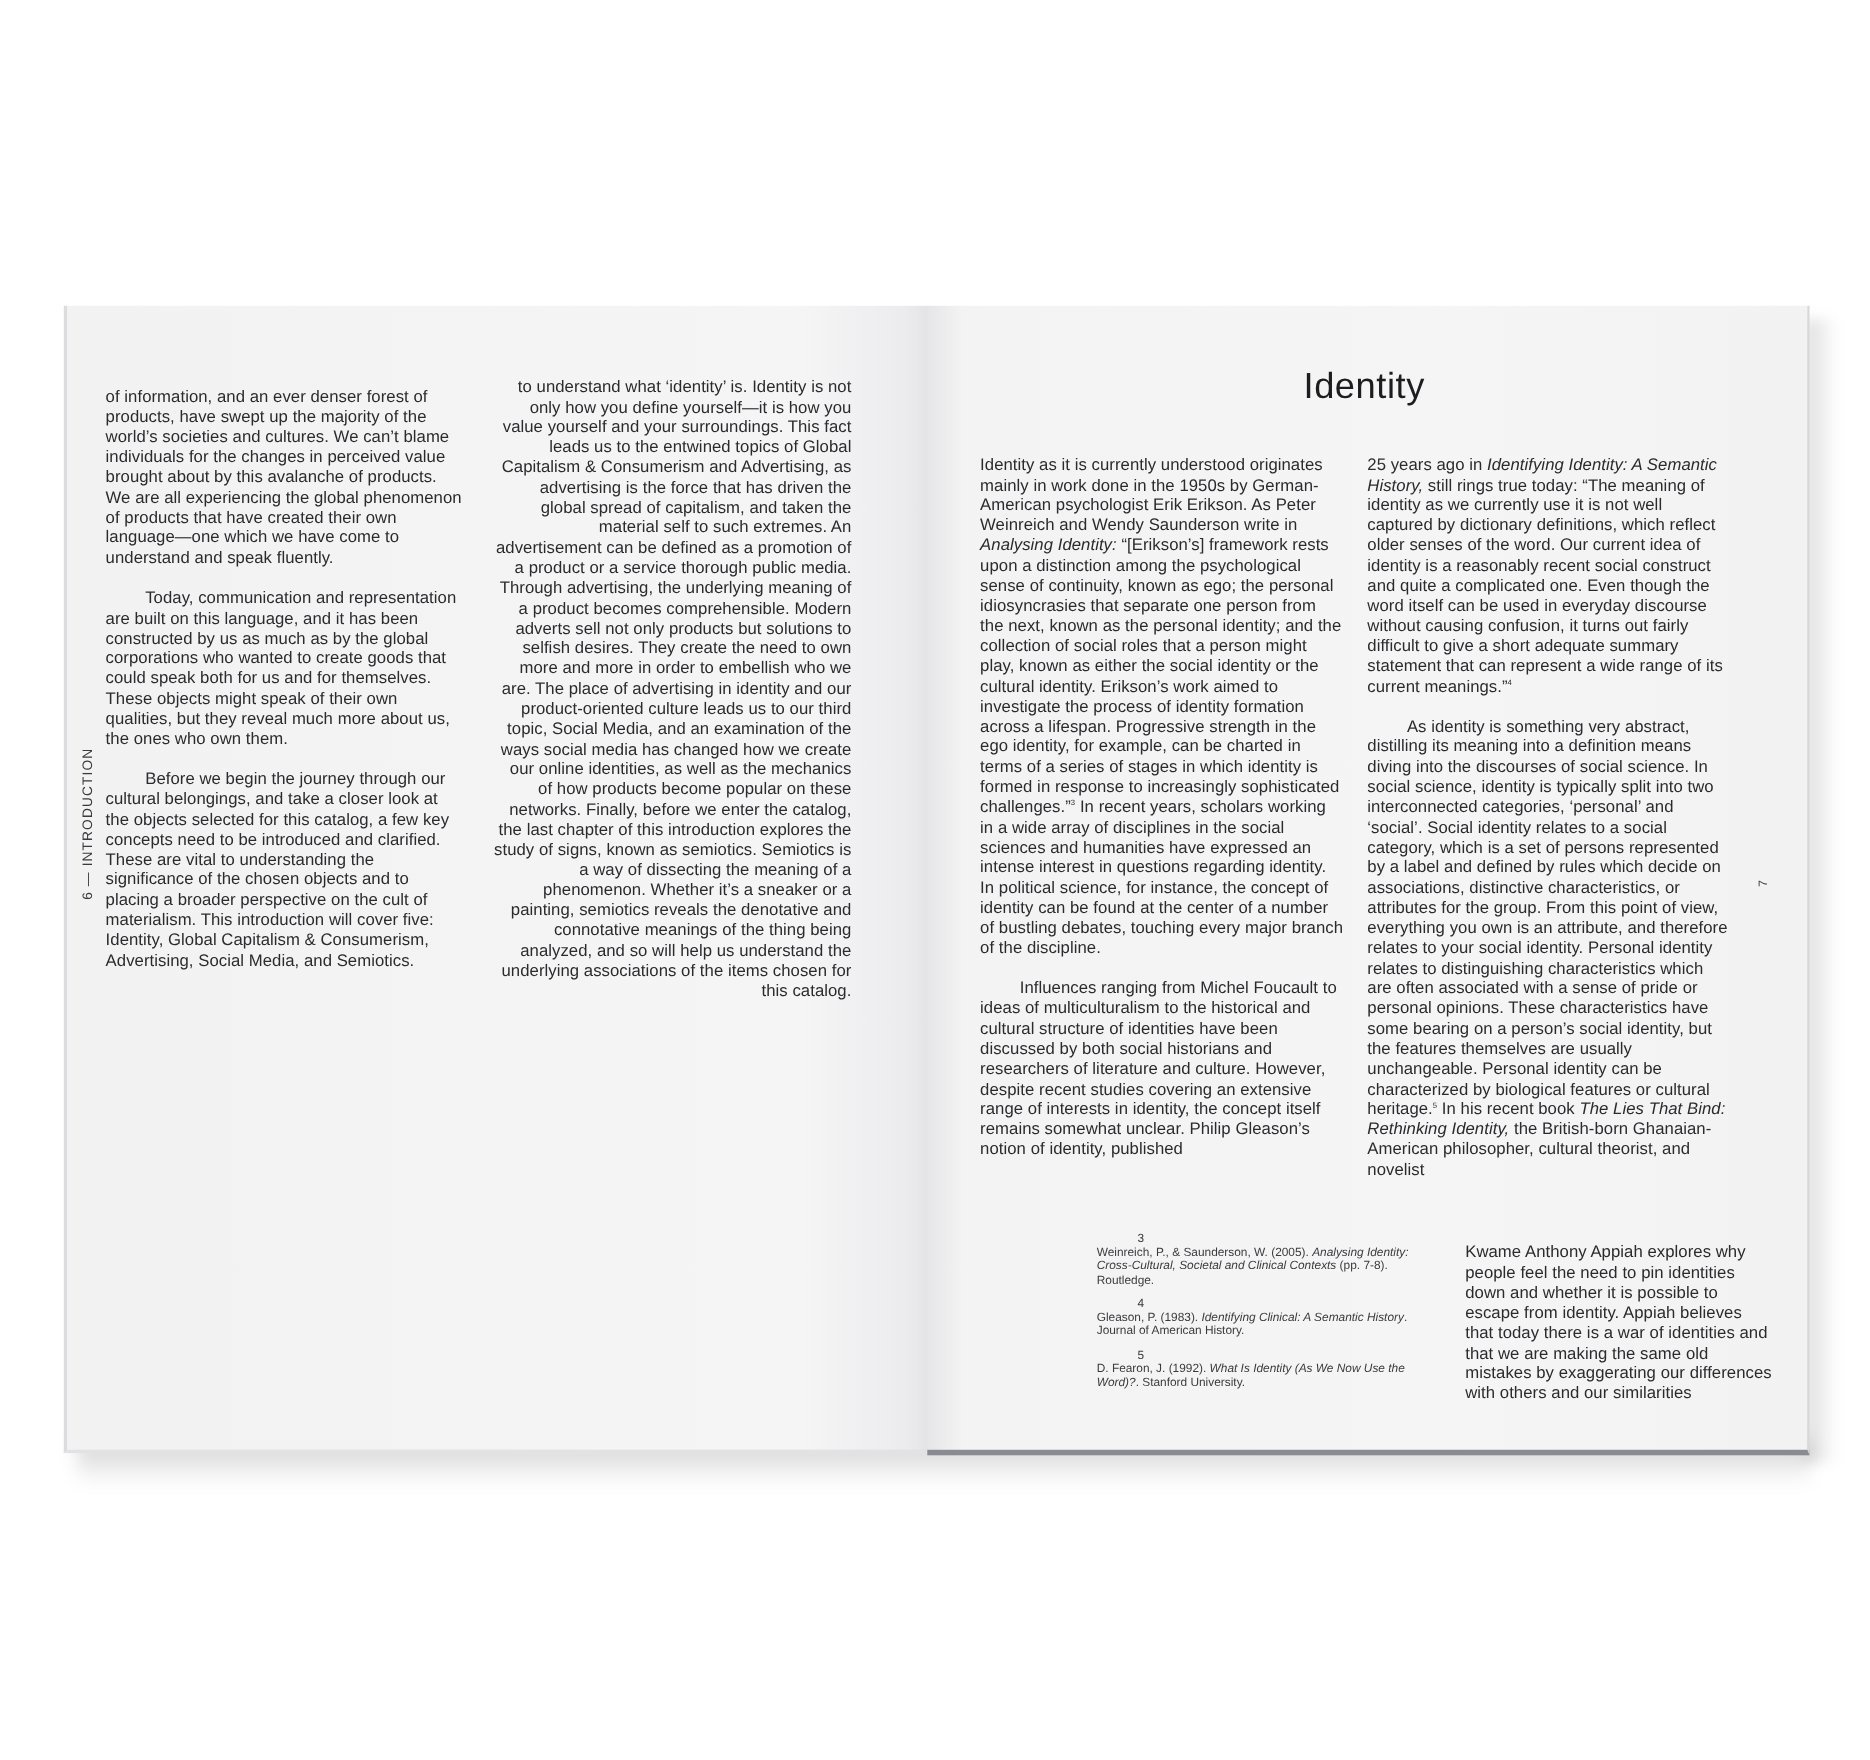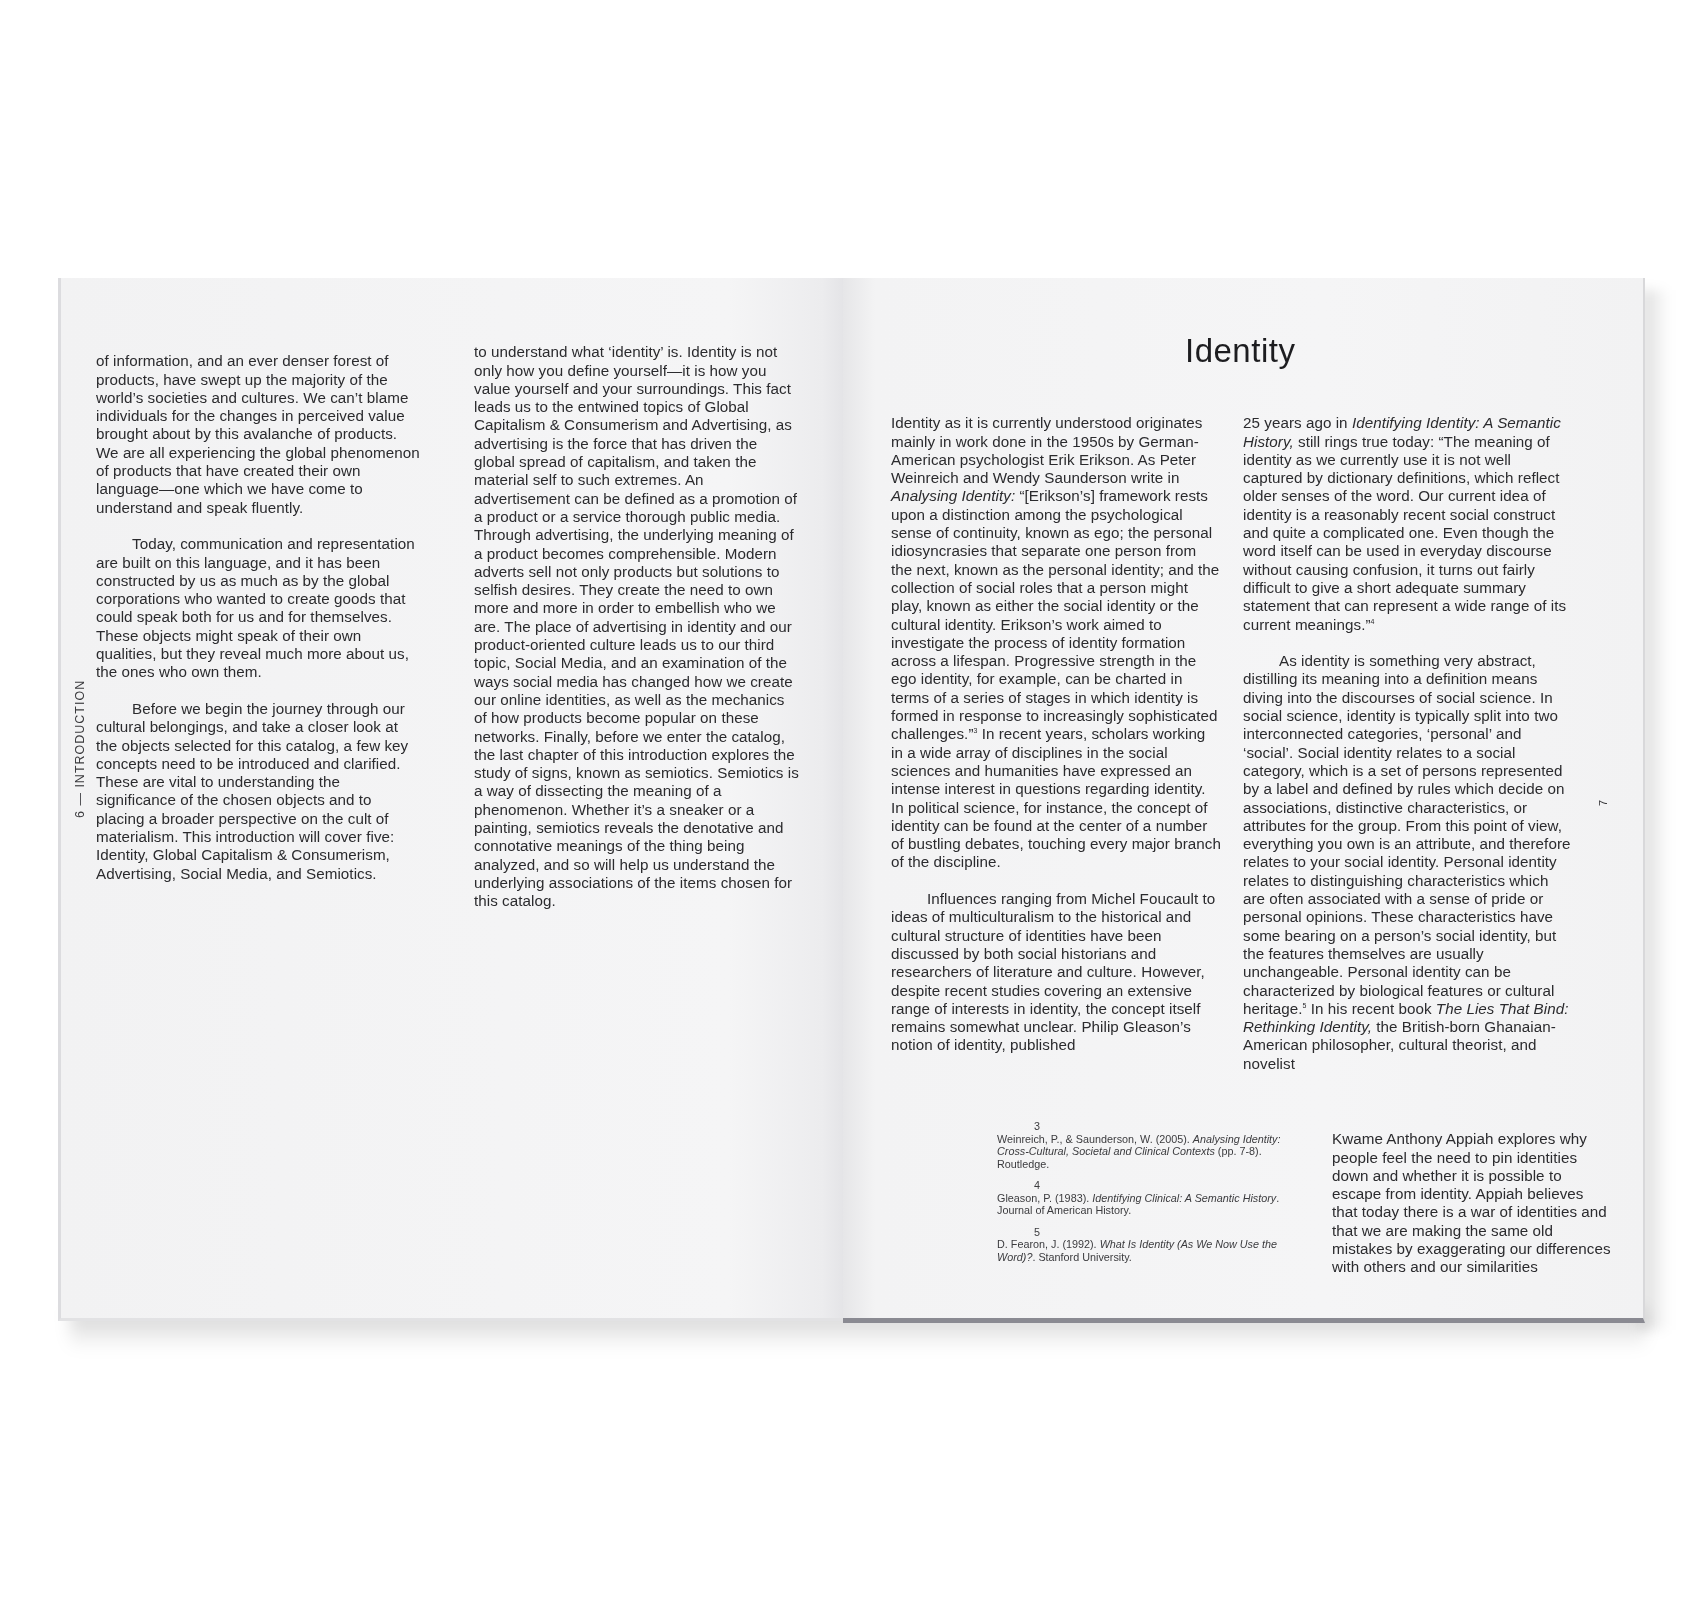--- a/index.html
+++ b/index.html
@@ -117,21 +117,21 @@
 
   <div class="page page-right"></div>
 </div>
 
 <div class="col" style="left:96px; top:334px; width:325px;">
   <p>of information, and an ever denser forest of products, have swept up the majority of the world’s societies and cultures. We can’t blame individuals for the changes in perceived value brought about by this avalanche of products. We are all experiencing the global phenomenon of products that have created their own language—one which we have come to understand and speak fluently.</p>
   <p class="indent">Today, communication and representation are built on this language, and it has been constructed by us as much as by the global corporations who wanted to create goods that could speak both for us and for themselves. These objects might speak of their own qualities, but they reveal much more about us, the ones who own them.</p>
   <p class="indent">Before we begin the journey through our cultural belongings, and take a closer look at the objects selected for this catalog, a few key concepts need to be introduced and clarified. These are vital to understanding the significance of the chosen objects and to placing a broader perspective on the cult of materialism. This introduction will cover five: Identity, Global Capitalism &amp; Consumerism, Advertising, Social Media, and Semiotics.</p>
 </div>
 
-<div class="col" style="left:474px; top:325px; width:325px;">
+<div class="col" style="left:449px; top:325px; width:325px;text-align:right;">
   <p>to understand what ‘identity’ is. Identity is not only how you define yourself—it is how you value yourself and your surroundings. This fact leads us to the entwined topics of Global Capitalism &amp; Consumerism and Advertising, as advertising is the force that has driven the global spread of capitalism, and taken the material self to such extremes. An advertisement can be defined as a promotion of a product or a service thorough public media. Through advertising, the underlying meaning of a product becomes comprehensible. Modern adverts sell not only products but solutions to selfish desires. They create the need to own more and more in order to embellish who we are. The place of advertising in identity and our product-oriented culture leads us to our third topic, Social Media, and an examination of the ways social media has changed how we create our online identities, as well as the mechanics of how products become popular on these networks. Finally, before we enter the catalog, the last chapter of this introduction explores the study of signs, known as semiotics. Semiotics is a way of dissecting the meaning of a phenomenon. Whether it’s a sneaker or a painting, semiotics reveals the denotative and connotative meanings of the thing being analyzed, and so will help us understand the underlying associations of the items chosen for this catalog.</p>
 </div>
 
 <div class="title">Identity</div>
 
 <div class="col" style="left:891px; top:396px; width:330px;">
   <p><span>Identity as it is currently understood originates mainly in work done in the 1950s by German-American psychologist Erik Erikson. As Peter Weinreich and Wendy Saunderson write in </span><span class="it">Analysing Identity:</span><span> “[Erikson’s] framework rests upon a distinction among the psychological sense of continuity, known as ego; the personal idiosyncrasies that separate one person from the next, known as the personal identity; and the collection of social roles that a person might play, known as either the social identity or the cultural identity. Erikson’s work aimed to investigate the process of identity formation across a lifespan. Progressive strength in the ego identity, for example, can be charted in terms of a series of stages in which identity is formed in response to increasingly sophisticated challenges.”</span><sup>3</sup><span> In recent years, scholars working in a wide array of disciplines in the social sciences and humanities have expressed an intense interest in questions regarding identity. In political science, for instance, the concept of identity can be found at the center of a number of bustling debates, touching every major branch of the discipline.</span></p>
   <p class="indent">Influences ranging from Michel Foucault to ideas of multiculturalism to the historical and cultural structure of identities have been discussed by both social historians and researchers of literature and culture. However, despite recent studies covering an extensive range of interests in identity, the concept itself remains somewhat unclear. Philip Gleason’s notion of identity, published</p>
 </div>
 

